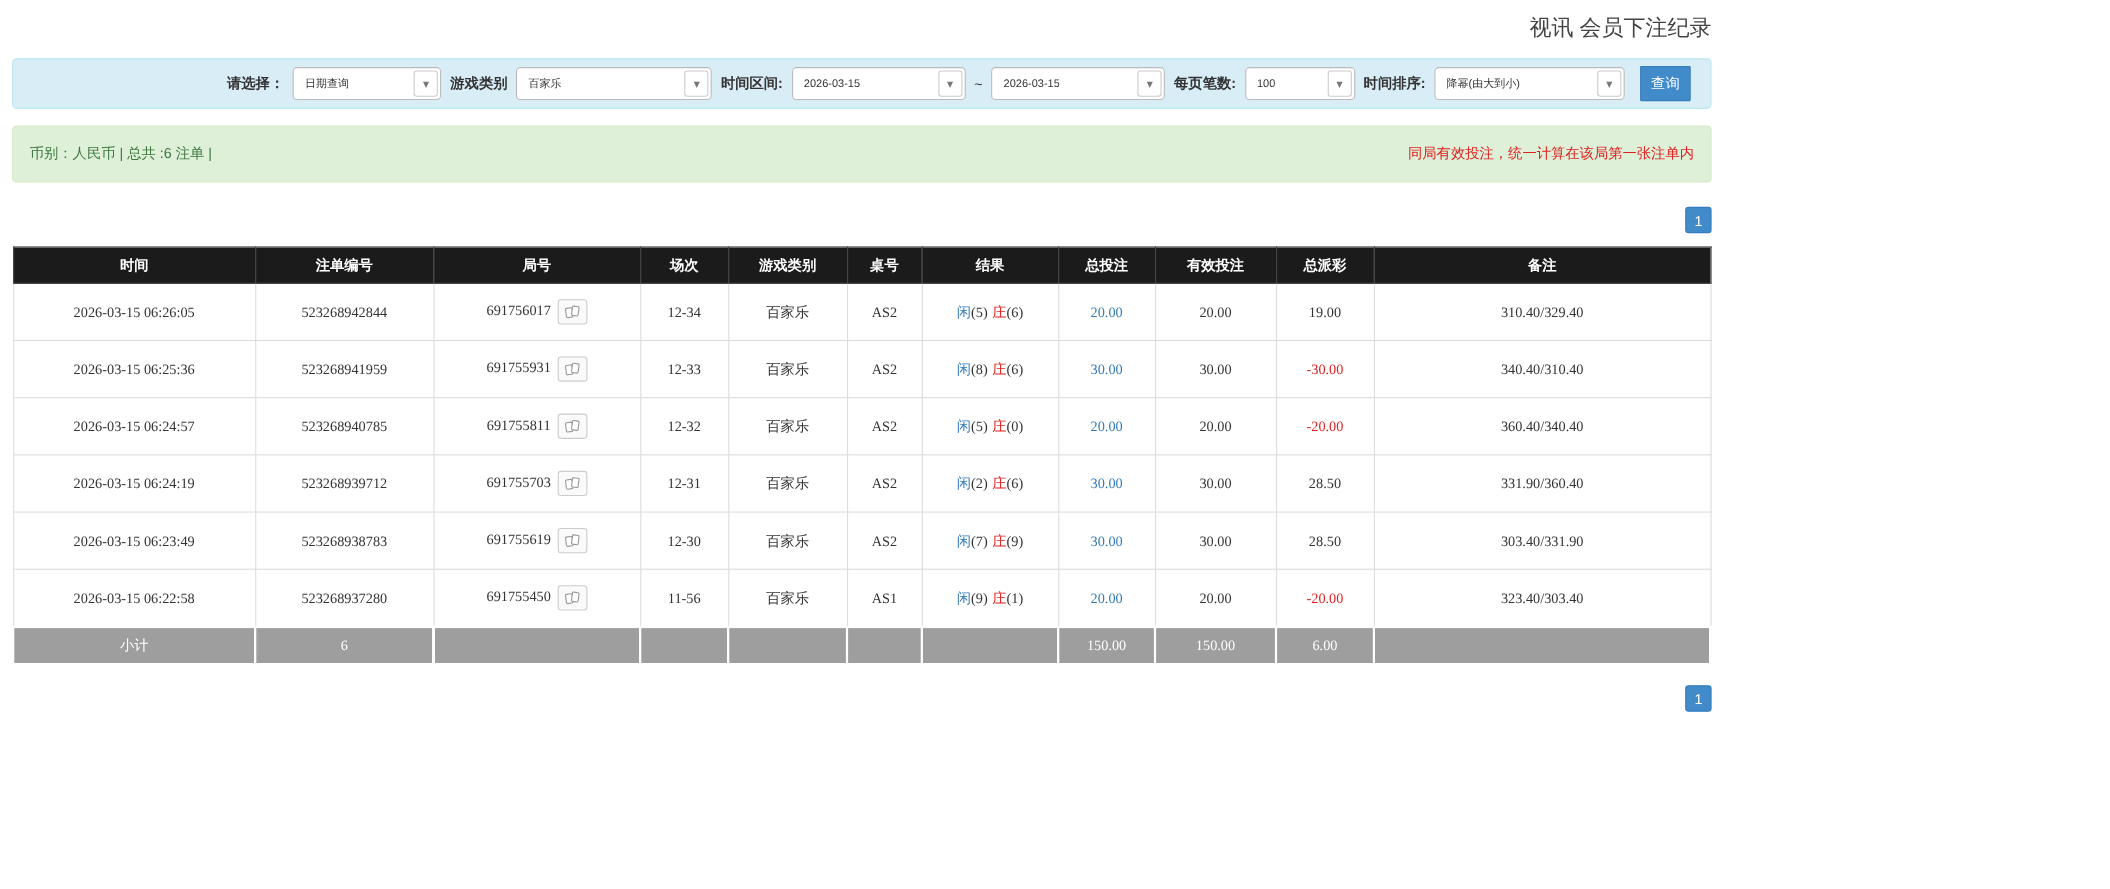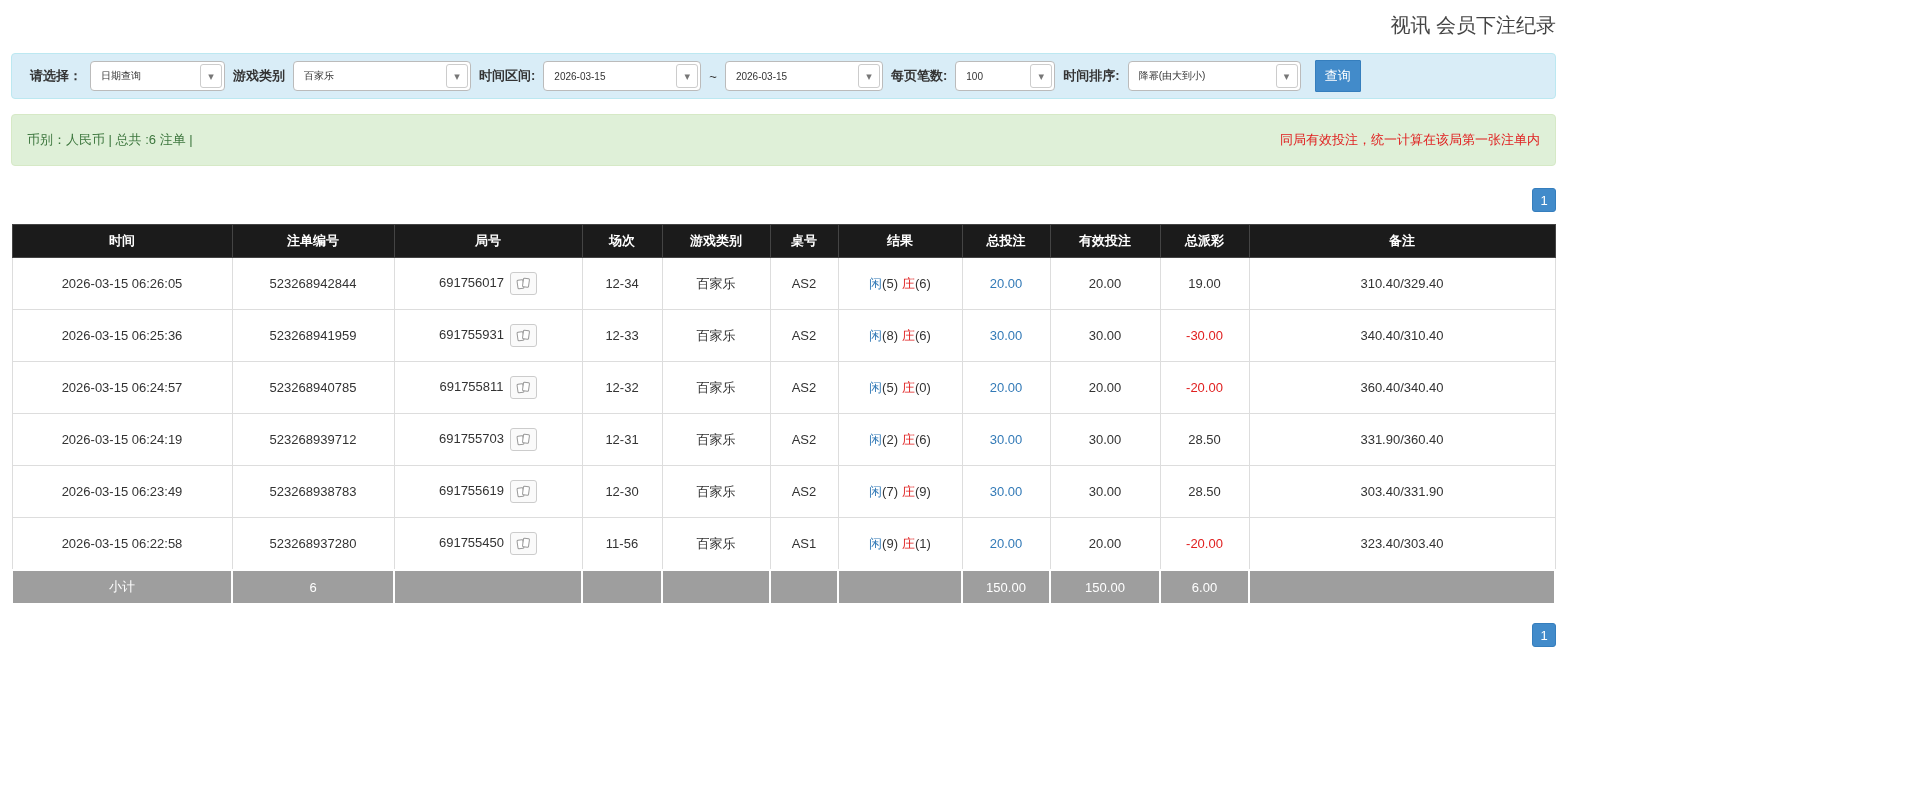--- a/index.html
+++ b/index.html
@@ -7,21 +7,21 @@
     --filter-bg:#d9edf7; --filter-border:#bce8f1;
     --info-bg:#dff0d8; --info-border:#d6e9c6; --info-text:#3c763d;
     --header-bg:#1b1b1b; --summary-bg:#9e9e9e;
   }
   * { box-sizing:border-box; margin:0; padding:0; }
   body { font-family:"Liberation Sans","DejaVu Sans",sans-serif; background:#fff; color:#333; }
   .container { width:1545px; margin-left:11px; padding-top:12px; }
   .page-title { font-size:20px; font-weight:400; color:#444; margin-bottom:14px;text-align:right; }
 
   .filter-bar { display:flex; align-items:center; gap:8px; background:var(--filter-bg);
-    border:1px solid var(--filter-border); border-radius:4px; height:46px; padding:0 18px; font-size:13px; }
+    border:1px solid var(--filter-border); border-radius:4px; height:46px; padding:0 18px; font-size:13px;justify-content:flex-end; }
   .flabel { font-weight:bold; color:#333; white-space:nowrap; }
   .combo { display:flex; align-items:center; justify-content:space-between; background:#fff;
     border:1px solid #bbb; border-radius:4px; height:30px; padding-left:10px; cursor:pointer; flex:none; }
   .combo .val { font-size:10px; color:#333; white-space:nowrap; overflow:hidden; }
   .combo .arrow { width:22px; height:24px; margin:0 2px; border:1px solid #ccc; border-radius:3px;
     background:#fff; color:#777; display:flex; align-items:center; justify-content:center; font-size:11px; flex:none; }
   .w-query{width:135px} .w-game{width:178px} .w-date{width:158px} .w-size{width:100px} .w-sort{width:173px}
   .tilde { color:#333; }
   .search-btn { margin-left:6px; background:var(--accent); border:1px solid var(--accent-border); color:#fff;
     font-size:13px; padding:6px 9px; border-radius:1px; cursor:pointer; font-family:inherit; }
@@ -29,21 +29,21 @@
   .info-bar { display:flex; justify-content:space-between; align-items:center; background:var(--info-bg);
     border:1px solid var(--info-border); border-radius:4px; margin-top:15px; padding:16px 15px; font-size:13px; }
   .info-left { color:var(--info-text); }
   .info-right { color:var(--red); }
 
   .pager { text-align:right; margin:22px 0 12px; }
   .pager.bottom { margin:18px 0 12px; }
   .page-btn { min-width:24px; height:24px; background:var(--accent); border:1px solid var(--accent-border);
     color:#fff; font-size:13px; border-radius:3px; cursor:pointer; font-family:inherit; }
 
-  table.records { width:100%; border-collapse:collapse; table-layout:fixed; font-size:13px; }
+  table.records { width:100%; border-collapse:collapse; table-layout:fixed; font-size:13px;font-family:Liberation Serif, serif; }
   .records th { background:var(--header-bg); color:#fff; font-weight:bold; padding:7px 4px;
     border:1px solid #444; text-align:center; }
   .records td { border:1px solid #ddd; padding:14px 4px; text-align:center; color:#333; background:#fff;
     overflow:hidden; white-space:nowrap; }
   .records tr.summary-row td { background:var(--summary-bg); color:#fff; border:2px solid #fff; padding:7px 4px; }
   .bet-link { color:var(--link-blue); text-decoration:none; cursor:pointer; }
   .records td.neg { color:var(--red); }
   .player { color:var(--link-blue); }
   .banker { color:var(--red); margin-left:4px; }
   .card-btn { margin-left:6px; vertical-align:middle; background:#fafafa; border:1px solid #ccc; border-radius:3px;

